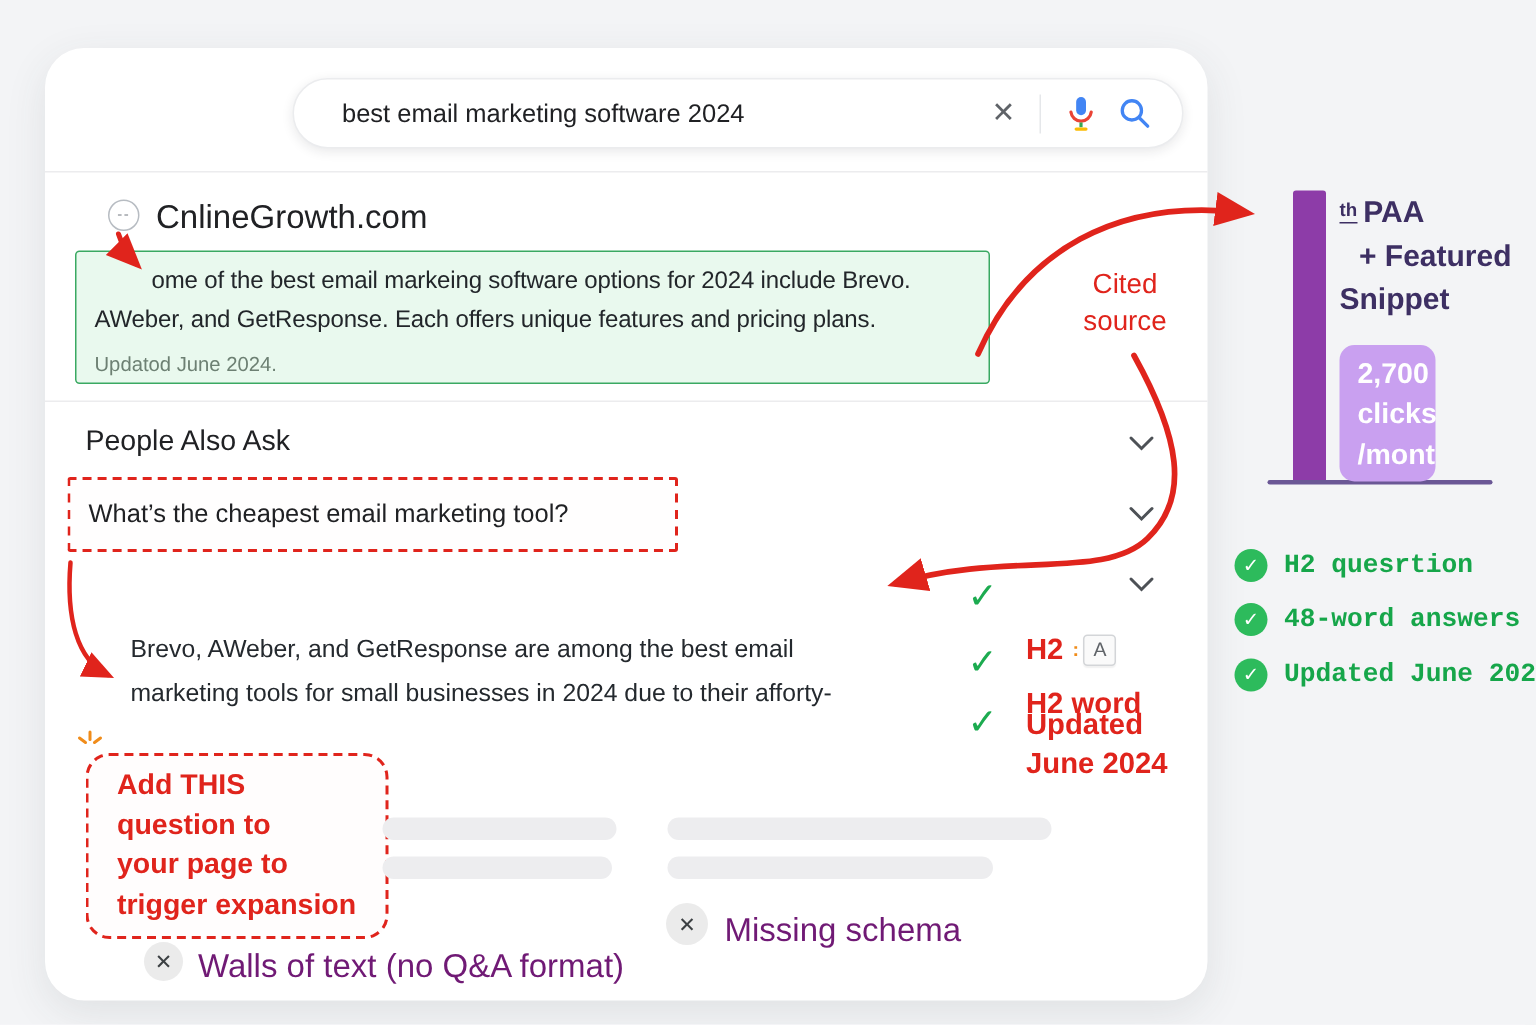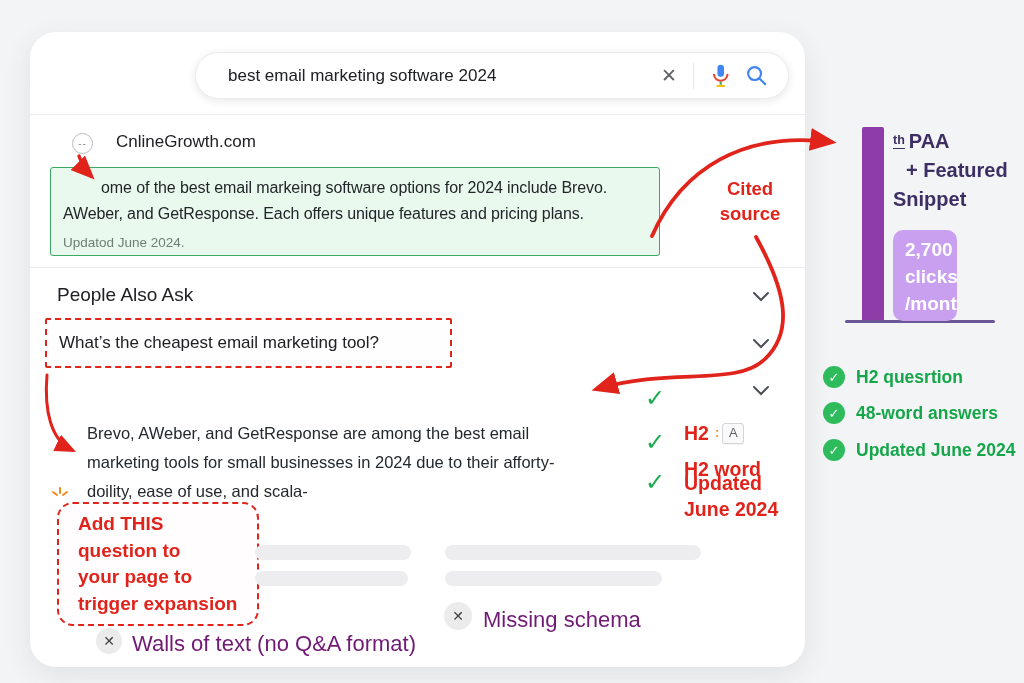--- a/index.html
+++ b/index.html
@@ -24,31 +24,31 @@
   .iconbtn:last-child{margin-right:2px;}
 
   .divider{height:1px;background:#ececee;}
   .d1{left:30px;top:114px;width:775px;}
   .d2{left:30px;top:267px;width:775px;}
 
   
   .favicon{left:72px;top:133px;width:21px;height:21px;border:1.5px solid #b7bcc2;border-radius:50%;
       color:#8a9096;font-size:10px;letter-spacing:1px;display:flex;align-items:center;justify-content:center;
       box-sizing:border-box;background:#fff;}
-  .sitename{left:104px;top:132px;font-size:17px;color:#202124;margin-left:12px;}
+  .sitename{left:104px;top:132px;font-size:22px;color:#202124;}
 
   .snippet{left:50px;top:167px;width:610px;height:89px;background:#e9f9ee;border:1.5px solid #3aa962;
       border-radius:3px;box-sizing:border-box;padding:7px 12px 0 12px;font-size:16px;color:#22262a;
       line-height:26px;letter-spacing:-0.1px;}
   .snipline{white-space:nowrap;}
   .snip1{text-indent:38px;}
   .snipupd{font-size:13.5px;color:#6d8073;margin-top:3px;letter-spacing:0;}
 
   .cited{left:698px;top:176px;width:104px;text-align:center;font-size:18.5px;line-height:25px;
-      font-weight:700;color:#e0241c;}
+      font-weight:400;color:#e0241c;}
 
   
   .paah{left:57px;top:284px;font-size:19px;color:#202124;font-weight:500;}
   .chev{width:18px;height:12px;}
   .chv1{left:752px;top:289px;}
   .chv2{left:752px;top:336px;}
   .chv3{left:752px;top:383px;}
 
   .q1box{left:45px;top:318px;width:407px;height:50px;border:2px dashed #e0241c;border-radius:2px;
       box-sizing:border-box;display:flex;align-items:center;padding-left:12px;background:#fffefe;}
@@ -107,21 +107,21 @@
   .cl2{padding-left:13px;}
   .th{font-size:12.5px;font-weight:700;border-bottom:1.5px solid #3d2f63;padding-bottom:1px;
       vertical-align:4px;margin-right:4px;}
   .clline{white-space:nowrap;}
 
   
   .brow{display:flex;align-items:center;}
   .b1{left:823px;top:366px;} .b2{left:823px;top:402px;} .b3{left:823px;top:439px;}
   .bcirc{width:22px;height:22px;border-radius:50%;background:#2dbb5c;color:#fff;font-size:13px;
       font-weight:700;display:flex;align-items:center;justify-content:center;margin-right:11px;}
-  .blabel{font-size:17.5px;font-weight:600;color:#16a64a;white-space:nowrap;}
+  .blabel{font-size:17.5px;font-weight:600;color:#16a64a;white-space:nowrap;font-family:Liberation Mono, monospace;}
 
   .overlay{left:0;top:0;width:1024px;height:683px;pointer-events:none;z-index:60;}
   .sparkle{left:50px;top:486px;z-index:61;}
 </style>
 </head>
 <body>
 
 <div id="canvas">
 
   <div class="abs card"></div>
@@ -183,21 +183,20 @@
 
   <span class="abs chv3">
     <svg class="chev" viewBox="0 0 18 12">
         <polyline points="2,2 9,9 16,2" fill="none" stroke="#4d5156" stroke-width="2" stroke-linecap="round"></polyline>
       </svg>
   </span>
 
   <div class="abs answer">
     <div class="ansline">Brevo, AWeber, and GetResponse are among the best email</div>
     <div class="ansline">marketing tools for small businesses in 2024 due to their afforty-</div>
-    <div class="ansline">doility, ease of use, and scala-</div>
   </div>
 
   <span class="abs mcheck mc1">✓</span>
   <span class="abs mlabel ml1">
     <span>H2</span>
     <span class="msep">:</span>
     <span class="akey">A</span>
   </span>
   <span class="abs mcheck mc2">✓</span>
   <span class="abs mlabel ml2">H2 word</span>

